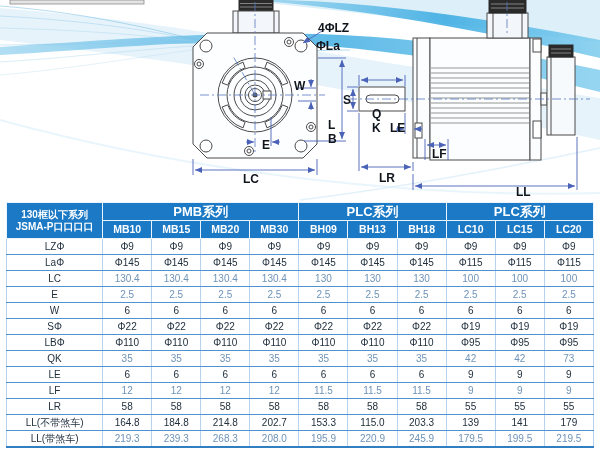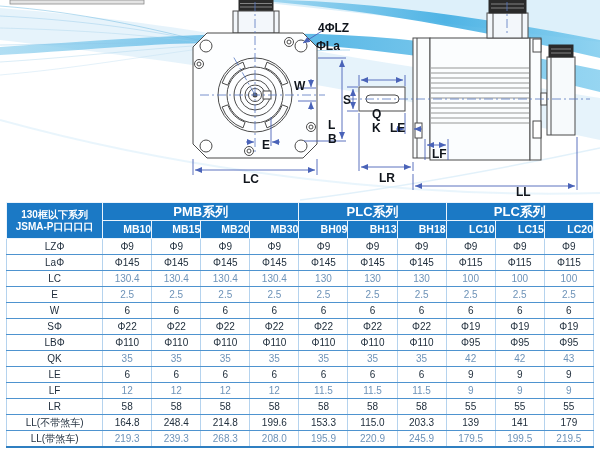--- a/index.html
+++ b/index.html
@@ -20,21 +20,21 @@
     border-collapse:collapse; table-layout:fixed; width:588px;
     font-family:"Liberation Sans", sans-serif;
     border-left:1px solid #b5d3ee; border-right:1px solid #b5d3ee;
     border-bottom:2px solid #2f7fc1;
     padding-left:16px;
   }
   .tbl thead th {
     background:#1b79c5; color:#ffffff; border:1px solid #ebf4fc;
     font-weight:bold; padding:0; height:17px; line-height:17px; font-size:13px;
   }
-  .tbl thead th.model { font-size:10.5px;text-align:right; }
+  .tbl thead th.model { font-size:10.5px; }
   .tbl thead th.corner { font-size:10px; line-height:12px; }
   .tbl tbody th, .tbl tbody td {
     background:#ffffff; border-right:1px solid #b5d3ee;
     border-bottom:1px solid #4e93cf; padding:0;
     height:15px; line-height:15px; font-size:10px; text-align:center;
     font-weight:normal;
   }
   .tbl tbody th { color:#1d2b3a; }
   .tbl tbody td { color:#22303e; }
   .tbl tbody tr.muted td { color:#6e93b8;text-align:center; }
@@ -359,21 +359,21 @@
             <th>QK</th>
             <td>35</td>
             <td>35</td>
             <td>35</td>
             <td>35</td>
             <td>35</td>
             <td>35</td>
             <td>35</td>
             <td>42</td>
             <td>42</td>
-            <td>43</td>
+            <td>73</td>
           </tr>
           <tr>
             <th>LE</th>
             <td>6</td>
             <td>6</td>
             <td>6</td>
             <td>6</td>
             <td>6</td>
             <td>6</td>
             <td>6</td>
@@ -403,23 +403,23 @@
             <td>58</td>
             <td>58</td>
             <td>58</td>
             <td>55</td>
             <td>55</td>
             <td>55</td>
           </tr>
           <tr>
             <th>LL(不带煞车)</th>
             <td>164.8</td>
-            <td>248.4</td>
+            <td>184.8</td>
             <td>214.8</td>
-            <td>199.6</td>
+            <td>202.7</td>
             <td>153.3</td>
             <td>115.0</td>
             <td>203.3</td>
             <td>139</td>
             <td>141</td>
             <td>179</td>
           </tr>
           <tr class="muted">
             <th>LL(带煞车)</th>
             <td>219.3</td>

